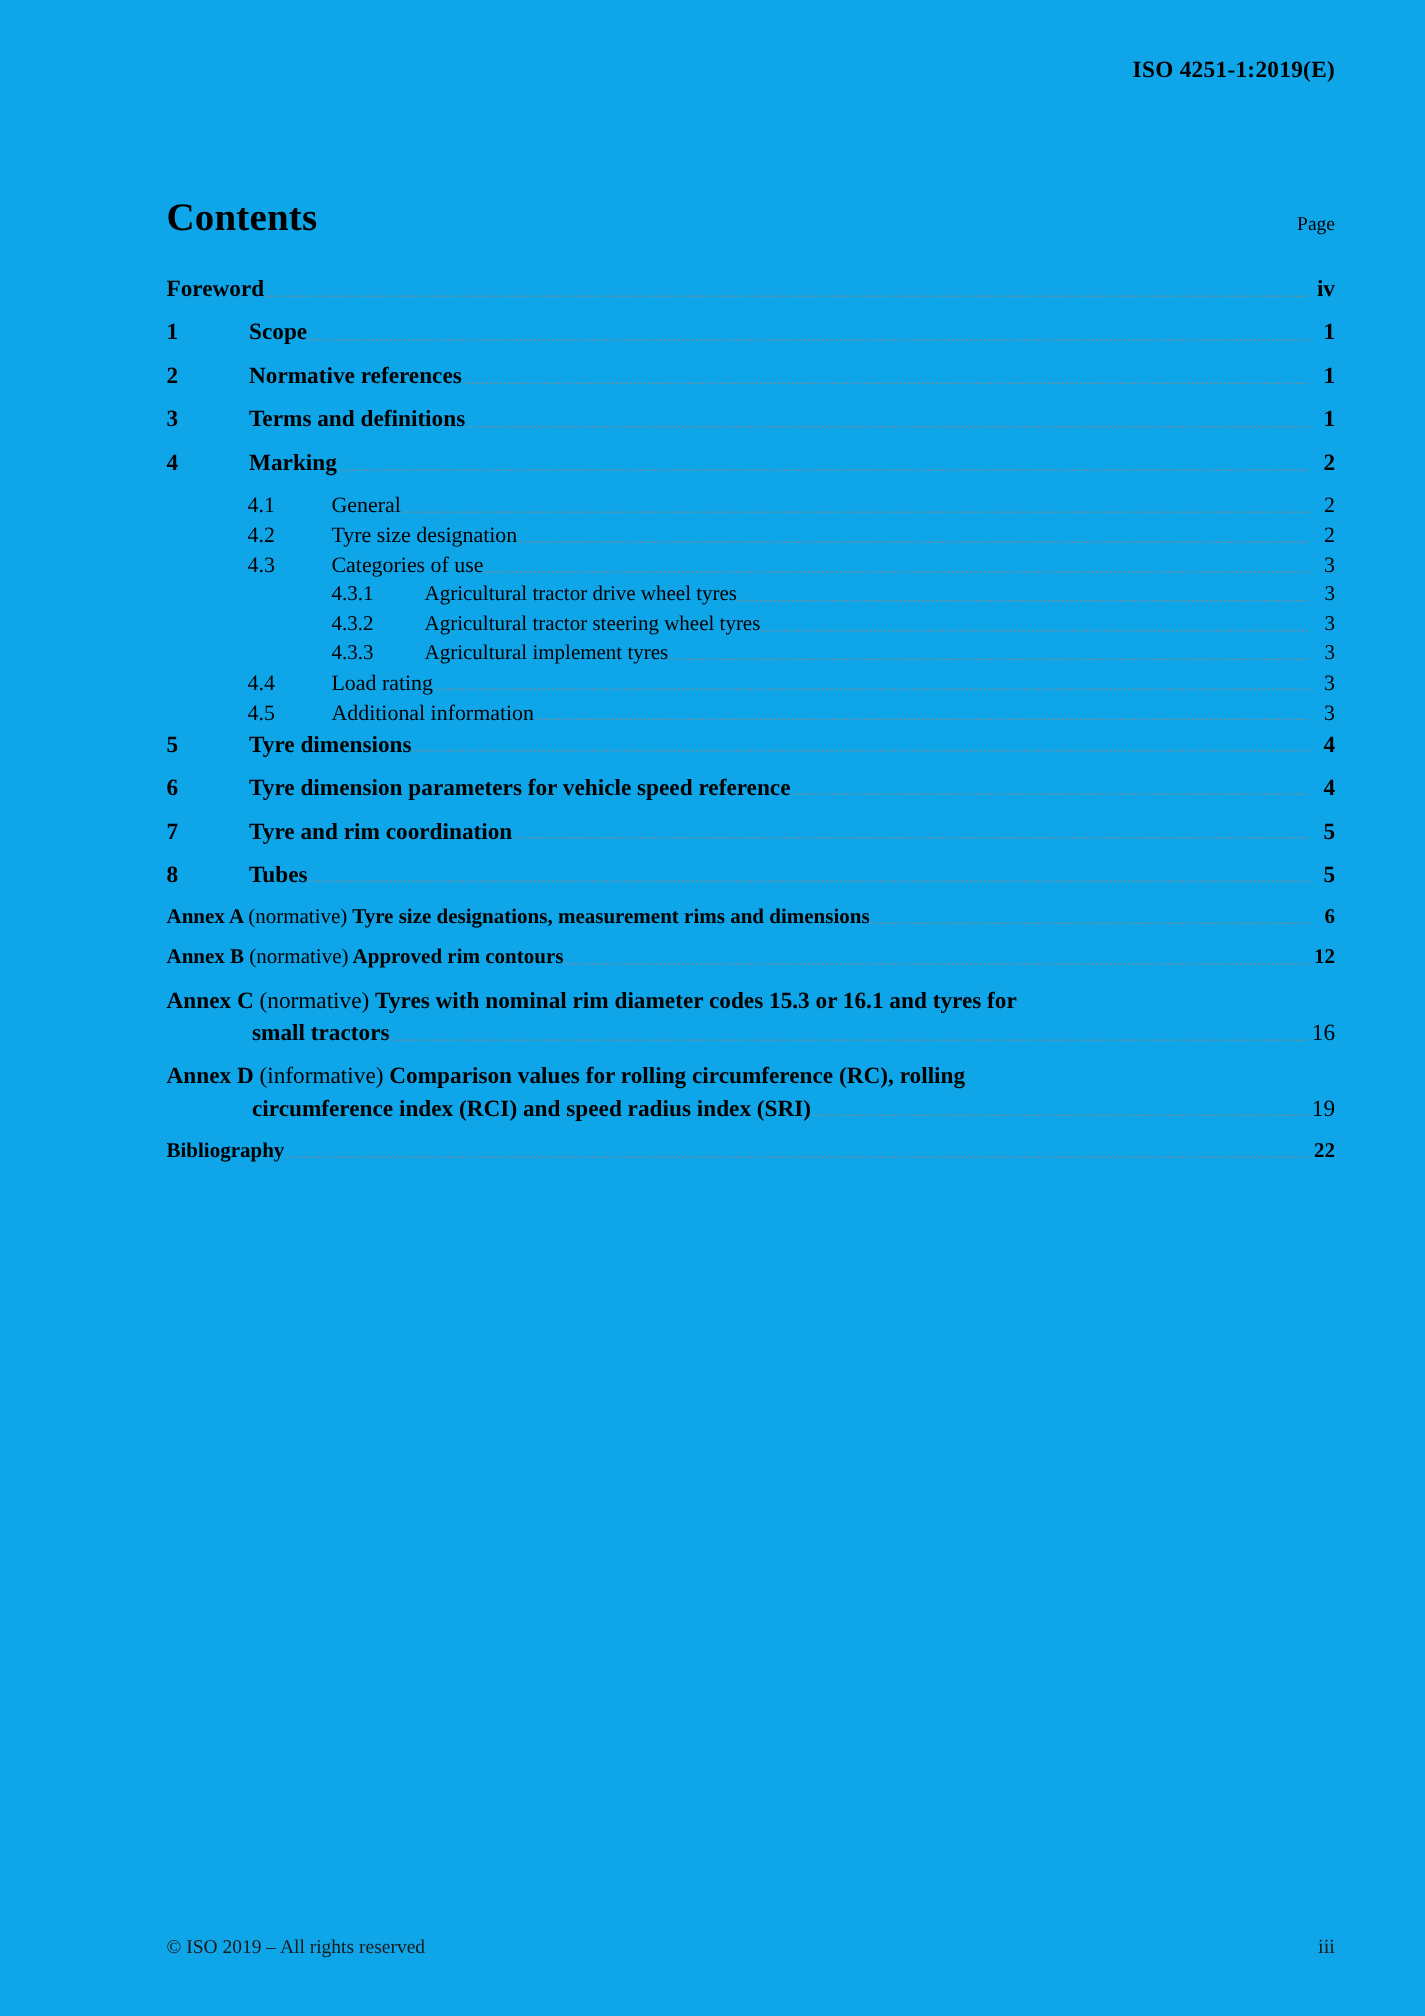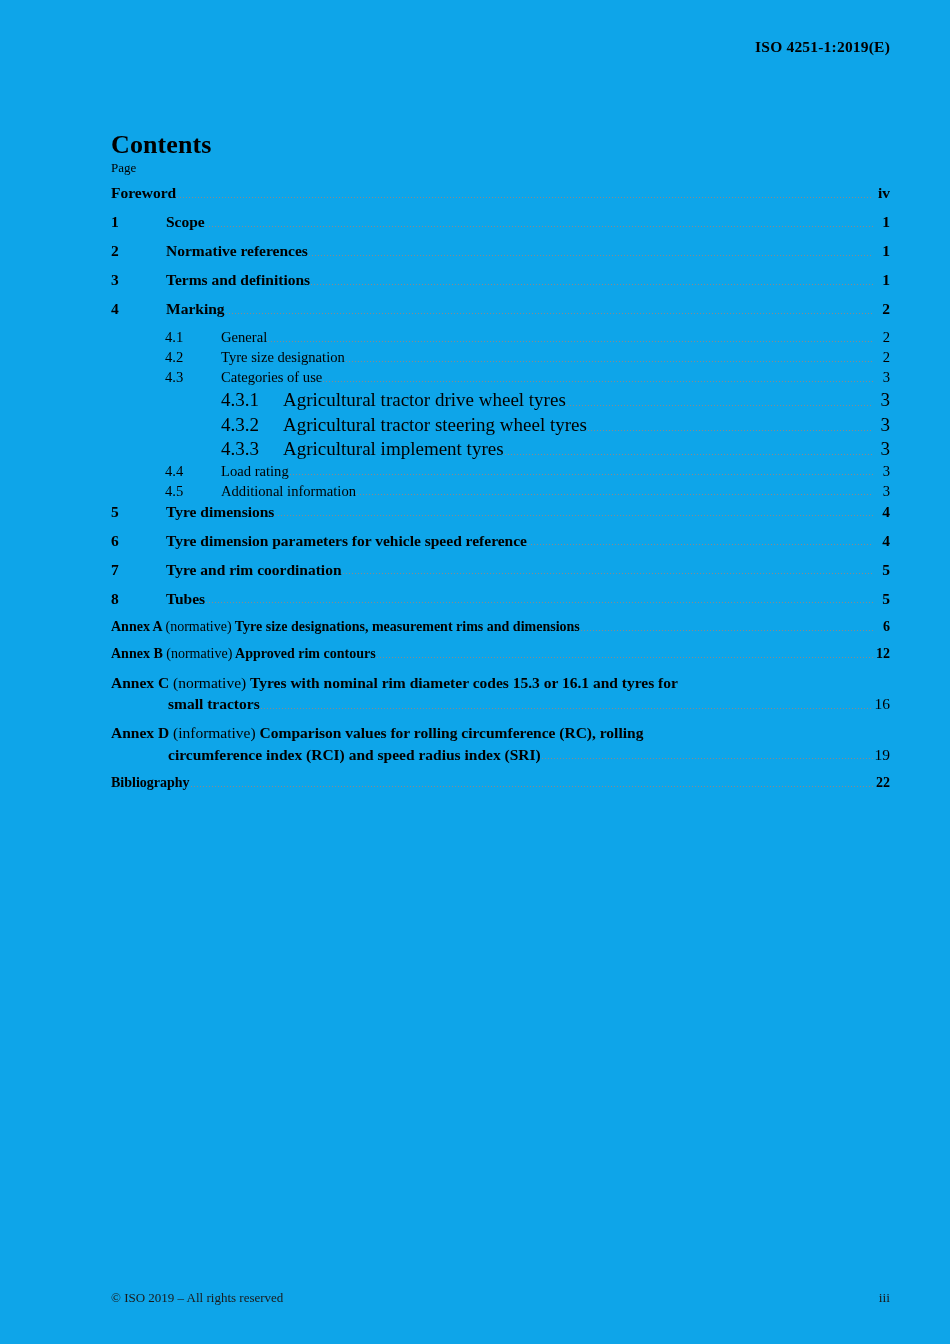--- a/index.html
+++ b/index.html
@@ -31,21 +31,20 @@
 
   
   .title-row {
     position: absolute;
     top: 130px;
     left: 111px;
     right: 60px;
     display: flex;
     align-items: baseline;
     justify-content: space-between;
-    flex-direction: column;
   }
   .contents-title {
     font-size: 26px;
     font-weight: bold;
     letter-spacing: 0.1px;
   }
   .page-label {
     font-size: 13px;
     font-weight: normal;
   }
@@ -63,21 +62,21 @@
     align-items: baseline;
     width: 100%;
     font-size: 15.5px;
     line-height: 1.0;
     font-family: Liberation Serif, serif;
   }
 
   
   .lvl1 { margin-bottom: 13.5px; font-weight: bold; font-size: 15.5px; }
   .lvl2 { margin-bottom: 5.5px;  font-weight: normal; font-size: 14.6px; }
-  .lvl3 { margin-bottom: 5.5px;  font-weight: normal; font-size: 19px; }
+  .lvl3 { margin-bottom: 5.5px;  font-weight: normal; font-size: 14px; }
   .annex { margin-bottom: 13.5px; font-weight: bold; font-size: 14px; }
 
   
   .num {
     flex: 0 0 auto;
     white-space: nowrap;
   }
   .lvl1 .num { width: 55px; }
   .lvl2 .num { width: 56px; margin-left: 54px; }
   .lvl3 .num { width: 62px; margin-left: 110px; }

